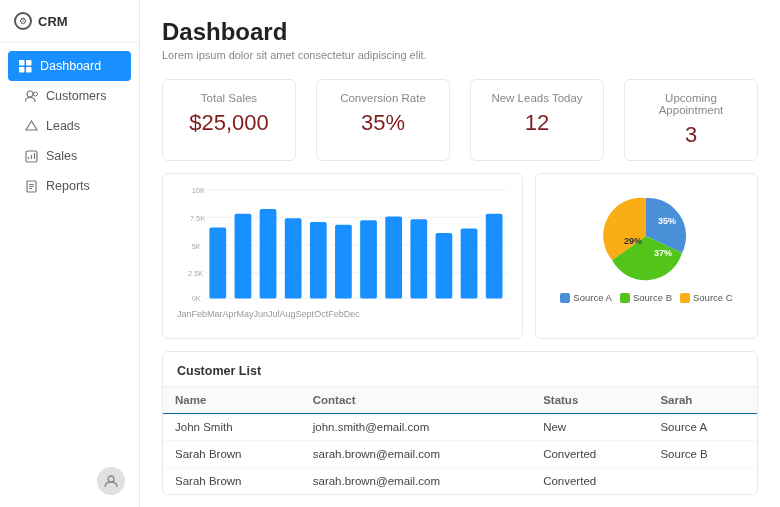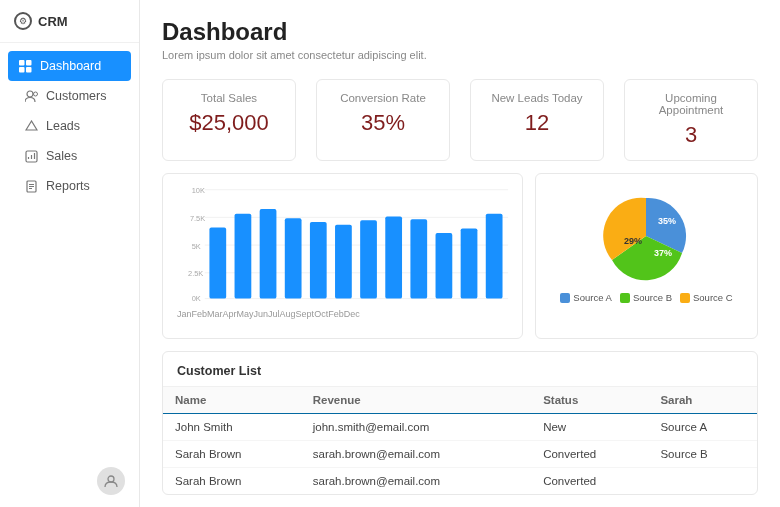--- a/index.html
+++ b/index.html
@@ -239,21 +239,21 @@
       </div>
     </div>
   </div>
 
   <div class="list-card">
     <div class="list-title">Customer List</div>
     <table class="table">
       <thead>
         <tr>
           <th>Name</th>
-          <th>Revenue</th>
+          <th>Contact</th>
           <th>Status</th>
           <th>Sarah</th>
         </tr>
       </thead>
       <tbody id="customer-tbody">
       <tr>
             <td>John Smith</td>
             <td>john.smith@email.com</td>
             <td>New</td>
             <td>Source A</td>

